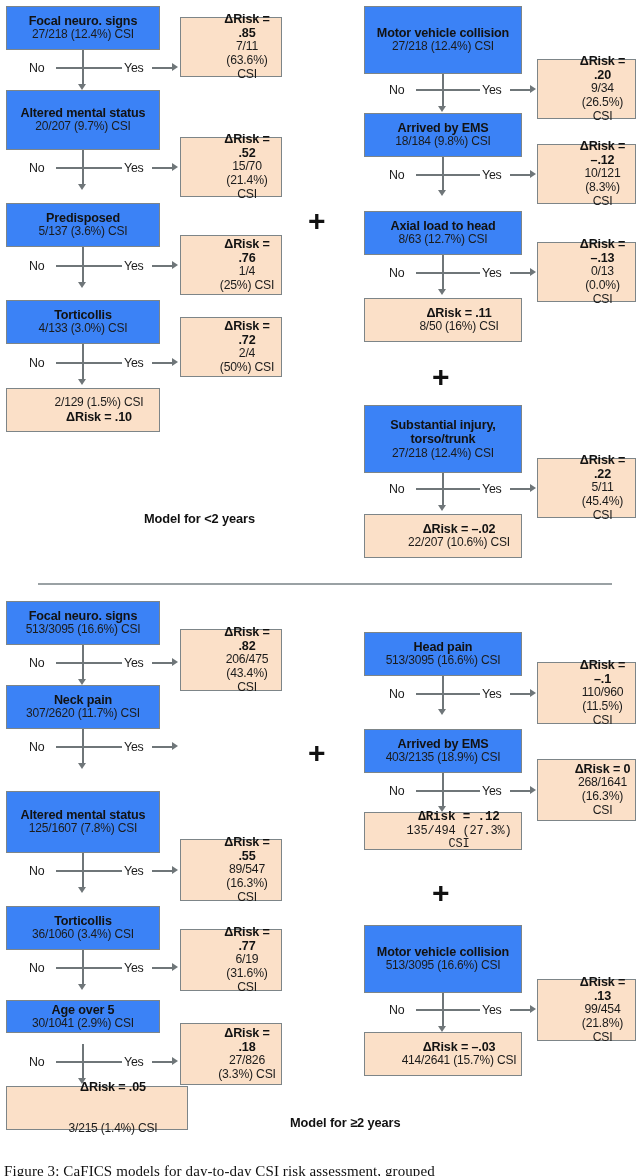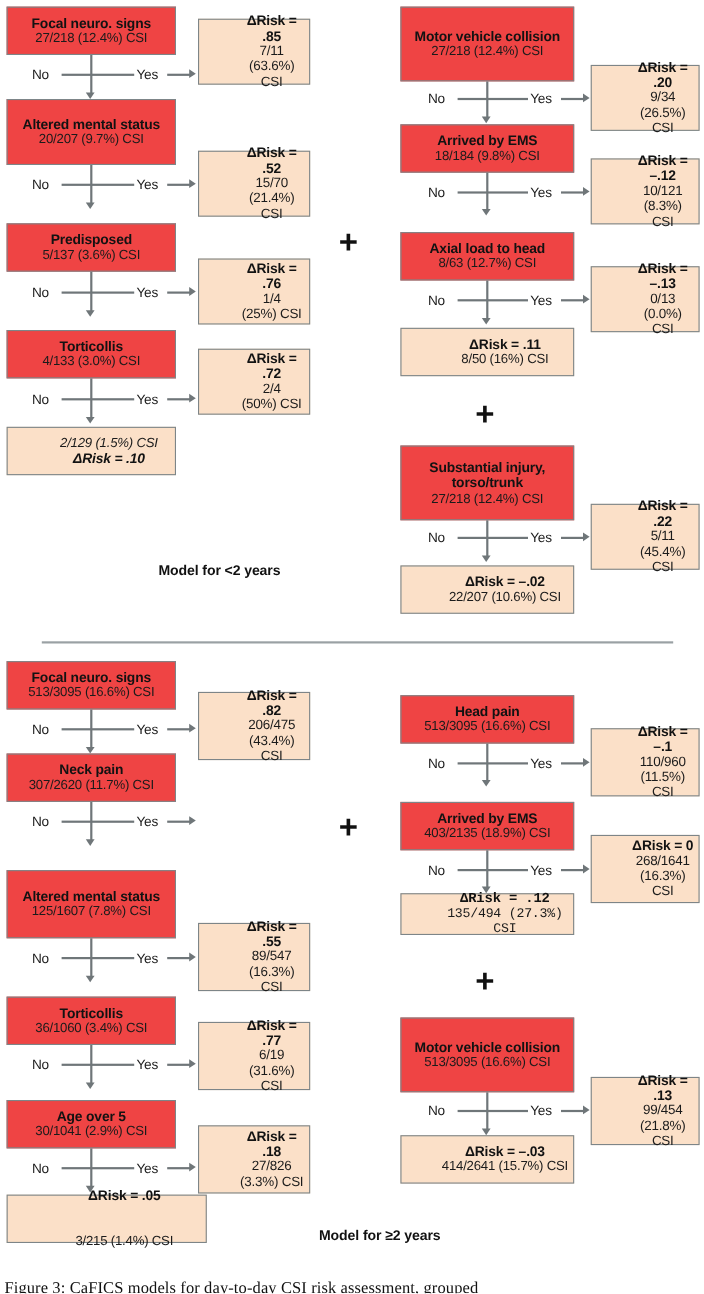--- a/index.html
+++ b/index.html
@@ -26,21 +26,21 @@
     border: 1.4px solid #7d8588;
     display: flex;
     flex-direction: column;
     align-items: center;
     justify-content: center;
     text-align: center;
     line-height: 1.14;
     padding: 3px 4px;
   }
   .node.q {           
-    background: #ef4444;
+    background: #3b82f6;
   }
   .node.r {           
     background: #fbe0c8;
     padding-left: 36px;
   }
   .node .ttl {
     font-weight: bold;
     font-size: 12.6px;
     color: #121212;
     letter-spacing: -0.15px;
@@ -209,21 +209,21 @@
   <div class="edge-label" style="left:124px; top:356px;">Yes</div>
   <div class="hline" style="left:152px; top:362px; width:22px;"></div>
   <div class="arrow-right" style="left:172px; top:358px;"></div>
 
   <div class="node r" style="left:180px; top:317px; width:102px; height:60px;">
     <div class="risk">ΔRisk = .72</div>
     <div class="frac">2/4</div>
     <div class="pct">(50%) CSI</div>
   </div>
 
-  <div class="node r" style="left:6px; top:388px; width:154px; height:44px;font-style:italic;">
+  <div class="node r" style="left:6px; top:388px; width:154px; height:44px;">
     <div class="sub">2/129 (1.5%) CSI</div>
     <div class="risk">ΔRisk = .10</div>
   </div>
 
   <div class="model-label" style="left:144px; top:511px;">Model for &lt;2 years</div>
 
   <div class="plus" style="left:308px; top:206px;">+</div>
 
   <div class="node q" style="left:364px; top:6px; width:158px; height:68px;">
     <div class="ttl">Motor vehicle collision</div>
@@ -379,21 +379,21 @@
   <div class="edge-label" style="left:124px; top:961px;">Yes</div>
   <div class="hline" style="left:152px; top:967px; width:22px;"></div>
   <div class="arrow-right" style="left:172px; top:963px;"></div>
 
   <div class="node r" style="left:180px; top:929px; width:102px; height:62px;">
     <div class="risk">ΔRisk = .77</div>
     <div class="frac">6/19</div>
     <div class="pct">(31.6%) CSI</div>
   </div>
 
-  <div class="node q" style="left:6px; top:1000px; width:154px; height:44px;">
+  <div class="node q" style="left:6px; top:1000px; width:154px; height:33px;">
     <div class="ttl">Age over 5</div>
     <div class="sub">30/1041 (2.9%) CSI</div>
   </div>
 
   <div class="vline" style="left:82px; top:1044px; height:36px;"></div>
   <div class="arrow-down" style="left:78px; top:1078px;"></div>
   <div class="hline" style="left:56px; top:1061px; width:66px;"></div>
   <div class="edge-label" style="left:29px; top:1055px;">No</div>
   <div class="edge-label" style="left:124px; top:1055px;">Yes</div>
   <div class="hline" style="left:152px; top:1061px; width:22px;"></div>

